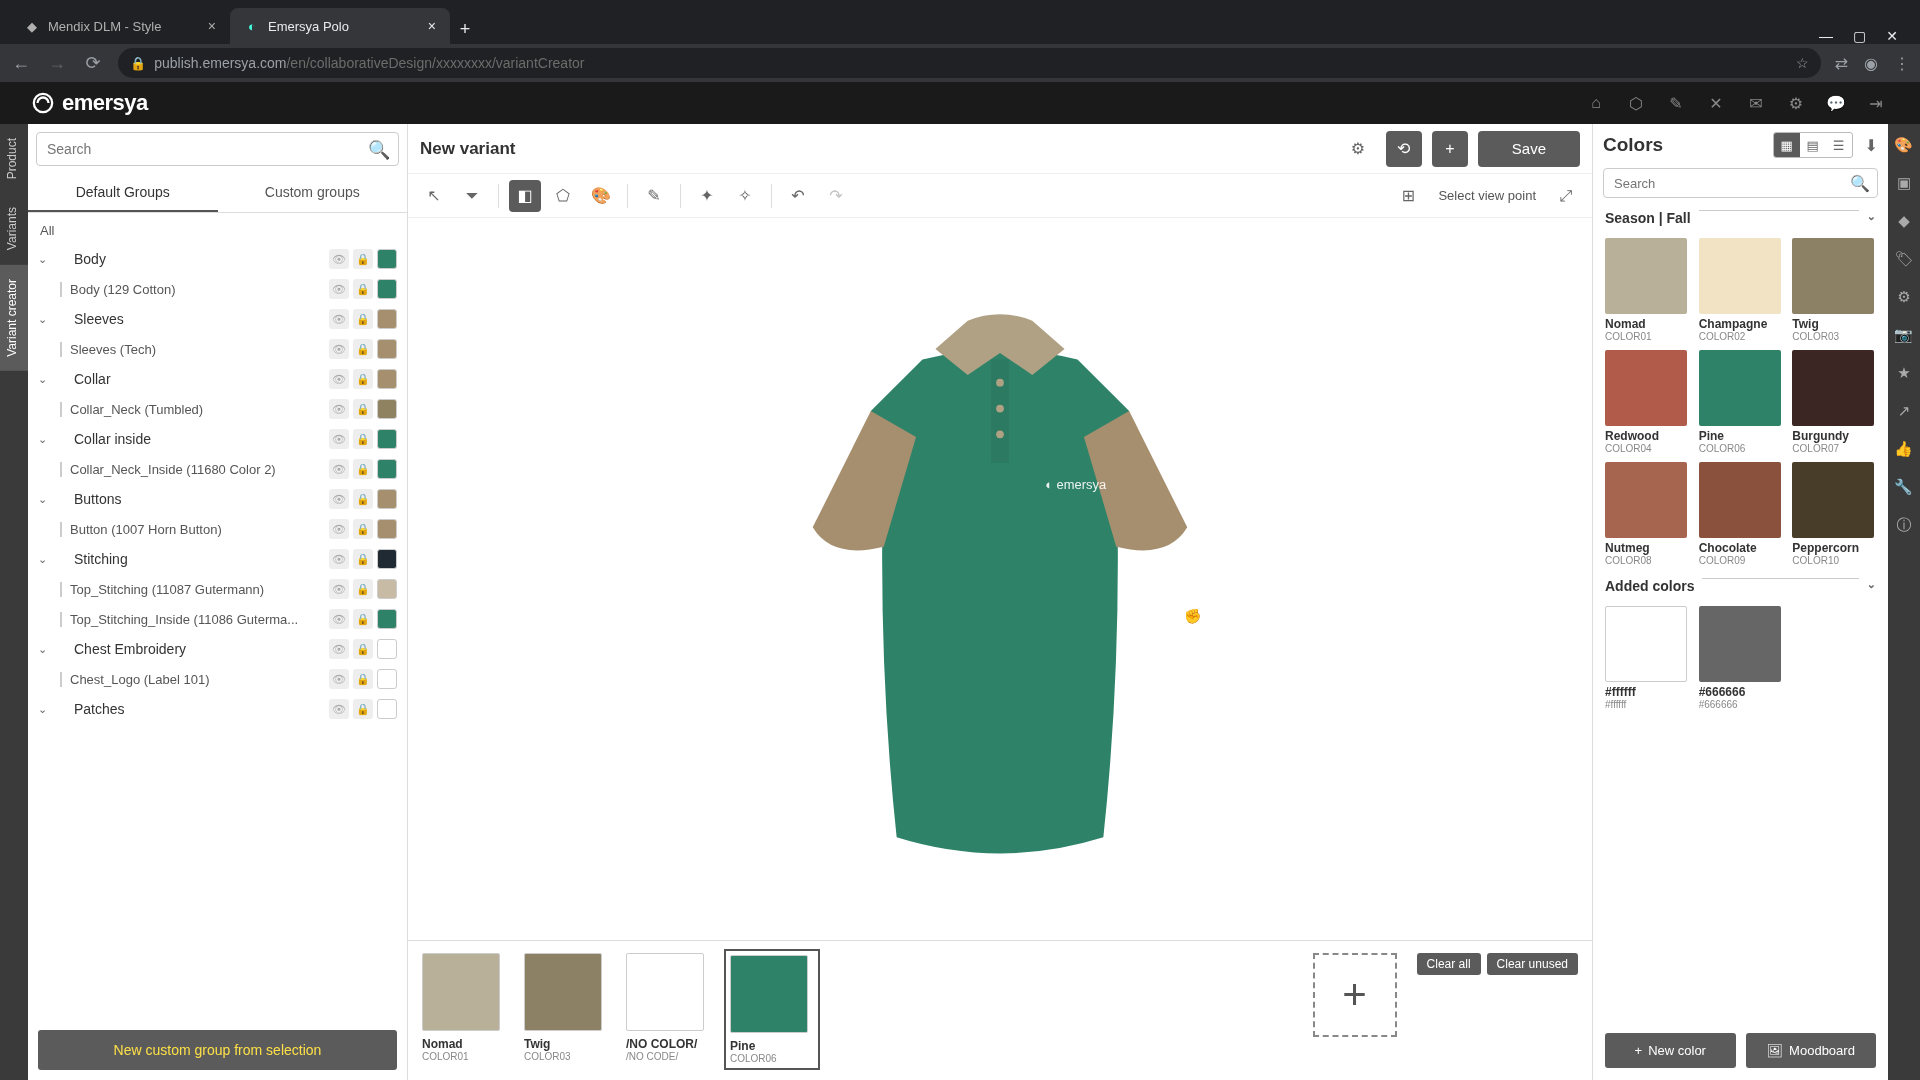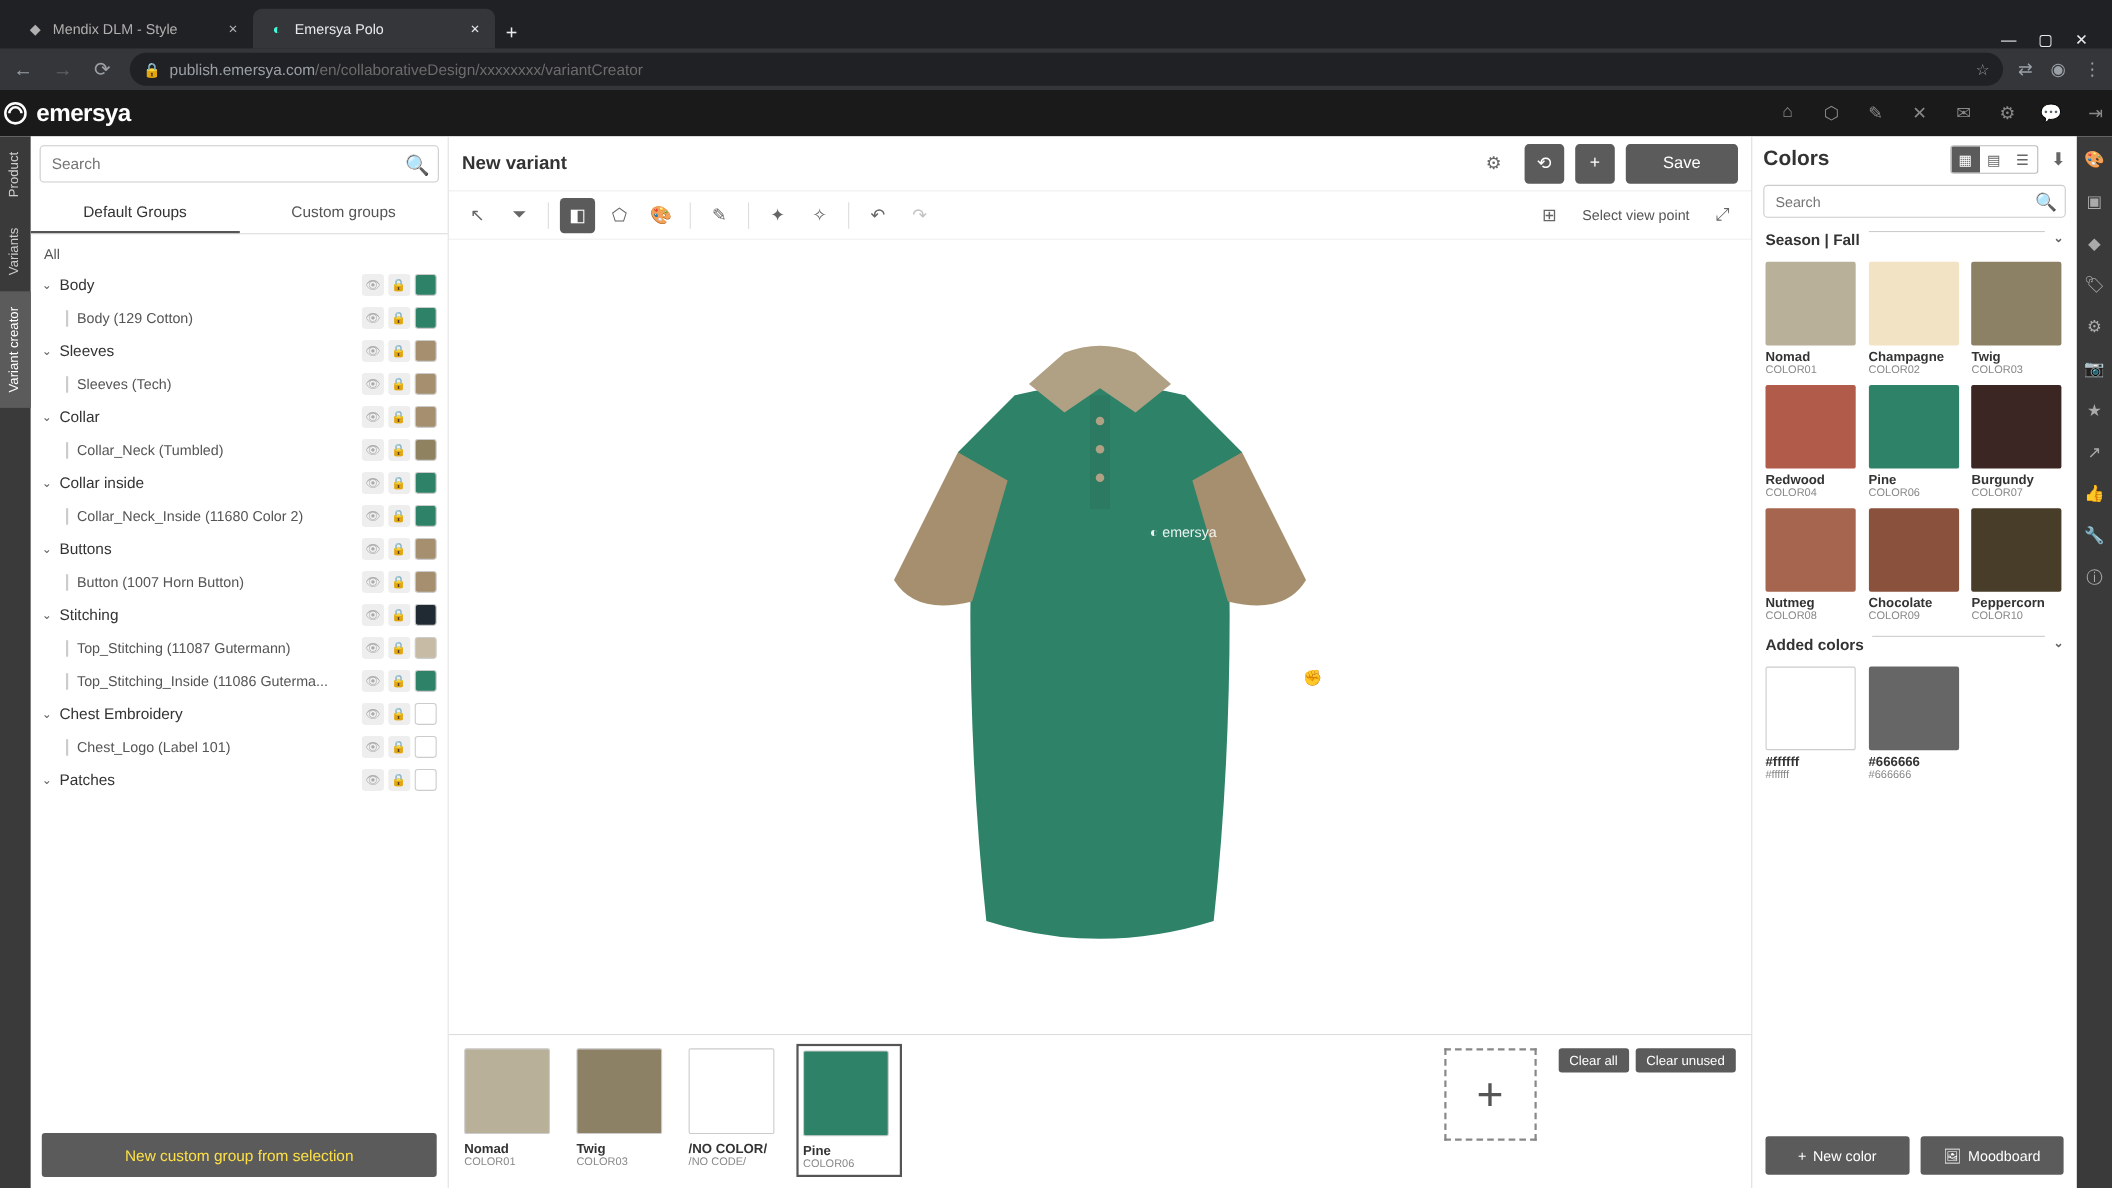--- a/index.html
+++ b/index.html
@@ -18,21 +18,21 @@
 .browser-bar { height: 38px; background: #35363a; display: flex; align-items: center; padding: 0 10px; gap: 14px; }
 .nav-btn { color: #9aa0a6; cursor: pointer; font-size: 18px; width: 22px; text-align: center; }
 .url-bar { flex: 1; height: 30px; background: #202124; border-radius: 15px; display: flex; align-items: center; padding: 0 12px; gap: 8px; color: #9aa0a6; font-size: 14px; }
 .url-bar .secure { font-size: 13px; }
 .url-text { flex: 1; }
 .url-text .dim { color: #6c6c6c; }
 .url-bar .star { margin-left: auto; }
 .br-icons { display: flex; gap: 16px; color: #9aa0a6; }
 
 
-.app-header { height: 42px; background: #1a1a1a; display: flex; align-items: center; padding: 0 3px; }
+.app-header { height: 42px; background: #1a1a1a; display: flex; align-items: center; padding: 0 32px; }
 .logo { display: flex; align-items: center; gap: 8px; font-size: 22px; font-weight: 600; color: #fff; letter-spacing: -0.5px; }
 .logo-icon { width: 22px; height: 22px; }
 .header-icons { margin-left: auto; display: flex; gap: 16px; color: #888; }
 .header-icons span { cursor: pointer; width: 24px; text-align: center; }
 
 
 .app-body { display: flex; height: calc(1080px - 44px - 38px - 42px); background: #fff; }
 
 
 .left-rail { width: 28px; background: #3a3a3a; display: flex; flex-direction: column; }
@@ -44,21 +44,21 @@
 .search-box { margin: 8px; position: relative; }
 .search-box input { width: 100%; height: 34px; border: 1px solid #ccc; border-radius: 4px; padding: 0 36px 0 10px; font-size: 14px; }
 .search-box .sicon { position: absolute; right: 8px; top: 7px; color: #888; font-size: 18px; }
 .group-tabs { display: flex; border-bottom: 1px solid #ddd; }
 .group-tab { flex: 1; padding: 10px; text-align: center; font-size: 14px; color: #555; cursor: pointer; }
 .group-tab.active { border-bottom: 2px solid #555; font-weight: 500; color: #333; }
 .groups-list { flex: 1; overflow-y: auto; padding: 4px 10px; }
 .all-label { font-size: 13px; color: #555; padding: 6px 2px; }
 .group-row { display: flex; align-items: center; padding: 5px 0; }
 .group-row .chev { width: 16px; font-size: 11px; color: #666; }
-.group-row .gname { flex: 1; font-size: 14px; color: #333; }
+.group-row .gname { flex: 1; font-size: 14px; color: #333; margin-left: 20px; }
 .group-row.sub .gname { font-size: 13px; color: #555; padding-left: 8px; border-left: 2px solid #ccc; margin-left: 6px; }
 .group-row .row-icons { display: flex; gap: 4px; align-items: center; }
 .row-icons .micon { width: 20px; height: 20px; background: #eee; border-radius: 3px; display: flex; align-items: center; justify-content: center; font-size: 11px; color: #aaa; }
 .row-icons .swatch { width: 20px; height: 20px; border-radius: 3px; border: 1px solid #ccc; }
 .new-group-btn { margin: 10px; padding: 12px; background: #5b5b5b; color: #fde047; text-align: center; font-size: 14px; border-radius: 3px; cursor: pointer; }
 
 
 .center { flex: 1; display: flex; flex-direction: column; background: #fff; }
 .center-header { height: 50px; display: flex; align-items: center; padding: 0 12px; gap: 10px; border-bottom: 1px solid #eee; }
 .variant-title { font-size: 17px; font-weight: 600; color: #333; flex: 1; }

